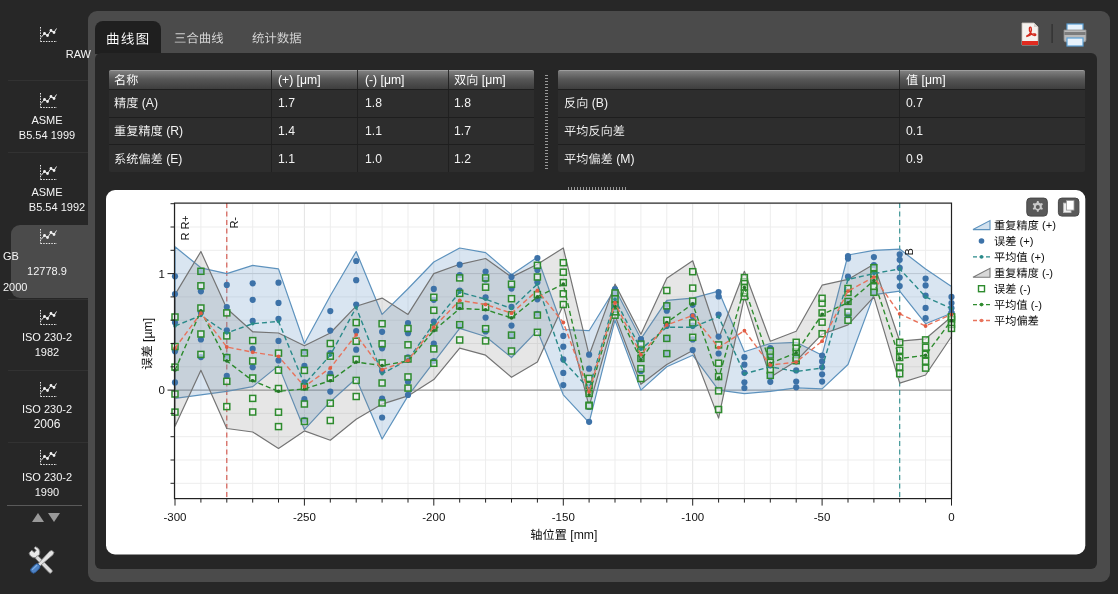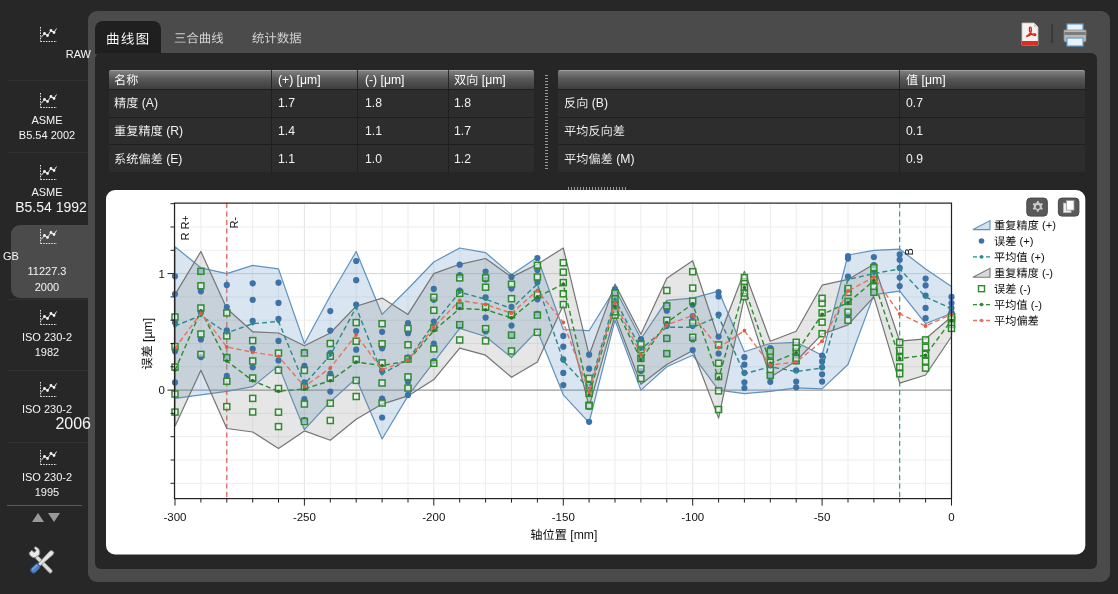--- a/index.html
+++ b/index.html
@@ -781,52 +781,52 @@
       <polyline points="4,11.5 7.5,7.5 10.5,9.5 14,4.5 17,6.5 19.5,2.5"></polyline>
     </g>
     <g fill="#f2f2f2">
       <circle cx="7.5" cy="7.5" r="1.4"></circle>
       <circle cx="10.5" cy="9.5" r="1.4"></circle>
       <circle cx="14" cy="4.5" r="1.4"></circle>
       <circle cx="17" cy="6.5" r="1.4"></circle>
     </g>
   </svg>
 <div class="abs" style="left:3px;top:113.0px;width:88px;text-align:center;font-size:11px;color:#f5f5f5;line-height:14px">ASME</div>
-<div class="abs" style="left:3px;top:128.3px;width:88px;text-align:center;font-size:11px;color:#f5f5f5;line-height:14px">B5.54 2002</div>
+<div class="abs" style="left:3px;top:128.3px;width:88px;text-align:center;font-size:11px;color:#f5f5f5;line-height:14px">B5.54 1999</div>
 <svg class="abs" style="left:37px;top:163.5px" width="21" height="18" viewBox="0 0 21 18">
     <g stroke="#e8e8e8" fill="none" stroke-width="1">
       <line x1="3.5" y1="1" x2="3.5" y2="15.5" stroke-dasharray="1.5,1.2"></line>
       <line x1="3.5" y1="15.5" x2="20" y2="15.5" stroke-dasharray="1.5,1.2"></line>
       <polyline points="4,11.5 7.5,7.5 10.5,9.5 14,4.5 17,6.5 19.5,2.5"></polyline>
     </g>
     <g fill="#f2f2f2">
       <circle cx="7.5" cy="7.5" r="1.4"></circle>
       <circle cx="10.5" cy="9.5" r="1.4"></circle>
       <circle cx="14" cy="4.5" r="1.4"></circle>
       <circle cx="17" cy="6.5" r="1.4"></circle>
     </g>
   </svg>
 <div class="abs" style="left:3px;top:185.0px;width:88px;text-align:center;font-size:11px;color:#f5f5f5;line-height:14px">ASME</div>
-<div class="abs" style="left:7px;top:200.3px;width:88px;text-align:center;font-size:14px;color:#f5f5f5;line-height:14px">B5.54 1992</div>
+<div class="abs" style="left:13px;top:200.3px;width:88px;text-align:center;font-size:11px;color:#f5f5f5;line-height:14px">B5.54 1992</div>
 <svg class="abs" style="left:37px;top:227.5px" width="21" height="18" viewBox="0 0 21 18">
     <g stroke="#e8e8e8" fill="none" stroke-width="1">
       <line x1="3.5" y1="1" x2="3.5" y2="15.5" stroke-dasharray="1.5,1.2"></line>
       <line x1="3.5" y1="15.5" x2="20" y2="15.5" stroke-dasharray="1.5,1.2"></line>
       <polyline points="4,11.5 7.5,7.5 10.5,9.5 14,4.5 17,6.5 19.5,2.5"></polyline>
     </g>
     <g fill="#f2f2f2">
       <circle cx="7.5" cy="7.5" r="1.4"></circle>
       <circle cx="10.5" cy="9.5" r="1.4"></circle>
       <circle cx="14" cy="4.5" r="1.4"></circle>
       <circle cx="17" cy="6.5" r="1.4"></circle>
     </g>
   </svg>
 <div class="abs" style="left:3px;top:249.0px;width:88px;text-align:left;font-size:11px;color:#f5f5f5;line-height:14px">GB</div>
-<div class="abs" style="left:3px;top:264.3px;width:88px;text-align:center;font-size:11px;color:#f5f5f5;line-height:14px">11227.3</div>
-<div class="abs" style="left:3px;top:279.6px;width:88px;text-align:center;font-size:11px;color:#f5f5f5;line-height:14px">2000</div>
+<div class="abs" style="left:3px;top:264.3px;width:88px;text-align:center;font-size:11px;color:#f5f5f5;line-height:14px">12778.9</div>
+<div class="abs" style="left:3px;top:279.6px;width:88px;font-size:11px;color:#f5f5f5;line-height:14px">2000</div>
 <svg class="abs" style="left:37px;top:308.5px" width="21" height="18" viewBox="0 0 21 18">
     <g stroke="#e8e8e8" fill="none" stroke-width="1">
       <line x1="3.5" y1="1" x2="3.5" y2="15.5" stroke-dasharray="1.5,1.2"></line>
       <line x1="3.5" y1="15.5" x2="20" y2="15.5" stroke-dasharray="1.5,1.2"></line>
       <polyline points="4,11.5 7.5,7.5 10.5,9.5 14,4.5 17,6.5 19.5,2.5"></polyline>
     </g>
     <g fill="#f2f2f2">
       <circle cx="7.5" cy="7.5" r="1.4"></circle>
       <circle cx="10.5" cy="9.5" r="1.4"></circle>
       <circle cx="14" cy="4.5" r="1.4"></circle>
@@ -842,36 +842,36 @@
       <polyline points="4,11.5 7.5,7.5 10.5,9.5 14,4.5 17,6.5 19.5,2.5"></polyline>
     </g>
     <g fill="#f2f2f2">
       <circle cx="7.5" cy="7.5" r="1.4"></circle>
       <circle cx="10.5" cy="9.5" r="1.4"></circle>
       <circle cx="14" cy="4.5" r="1.4"></circle>
       <circle cx="17" cy="6.5" r="1.4"></circle>
     </g>
   </svg>
 <div class="abs" style="left:3px;top:402.0px;width:88px;text-align:center;font-size:11px;color:#f5f5f5;line-height:14px">ISO 230-2</div>
-<div class="abs" style="left:3px;top:417.3px;width:88px;text-align:right;font-size:16px;color:#f5f5f5;line-height:14px">2006</div>
+<div class="abs" style="left:3px;top:417.3px;width:88px;text-align:center;font-size:12px;color:#f5f5f5;line-height:14px">2006</div>
 <svg class="abs" style="left:37px;top:448.5px" width="21" height="18" viewBox="0 0 21 18">
     <g stroke="#e8e8e8" fill="none" stroke-width="1">
       <line x1="3.5" y1="1" x2="3.5" y2="15.5" stroke-dasharray="1.5,1.2"></line>
       <line x1="3.5" y1="15.5" x2="20" y2="15.5" stroke-dasharray="1.5,1.2"></line>
       <polyline points="4,11.5 7.5,7.5 10.5,9.5 14,4.5 17,6.5 19.5,2.5"></polyline>
     </g>
     <g fill="#f2f2f2">
       <circle cx="7.5" cy="7.5" r="1.4"></circle>
       <circle cx="10.5" cy="9.5" r="1.4"></circle>
       <circle cx="14" cy="4.5" r="1.4"></circle>
       <circle cx="17" cy="6.5" r="1.4"></circle>
     </g>
   </svg>
 <div class="abs" style="left:3px;top:470.0px;width:88px;text-align:center;font-size:11px;color:#f5f5f5;line-height:14px">ISO 230-2</div>
-<div class="abs" style="left:3px;top:485.3px;width:88px;text-align:center;font-size:11px;color:#f5f5f5;line-height:14px">1995</div>
+<div class="abs" style="left:3px;top:485.3px;width:88px;text-align:center;font-size:11px;color:#f5f5f5;line-height:14px">1990</div>
 <div class="abs" style="left:8px;top:80px;width:80px;height:1px;background:#323232"></div>
 <div class="abs" style="left:8px;top:152px;width:80px;height:1px;background:#323232"></div>
 <div class="abs" style="left:8px;top:298.5px;width:80px;height:1px;background:#323232"></div>
 <div class="abs" style="left:8px;top:370px;width:80px;height:1px;background:#323232"></div>
 <div class="abs" style="left:8px;top:442px;width:80px;height:1px;background:#323232"></div>
 <div class="abs" style="left:7px;top:504.5px;width:75px;height:1.5px;background:#5a5a5a"></div>
 <div class="abs" style="left:32px;top:512.5px;width:0;height:0;border-left:6.5px solid transparent;border-right:6.5px solid transparent;border-bottom:9px solid #999"></div>
 <div class="abs" style="left:47.5px;top:512.5px;width:0;height:0;border-left:6.5px solid transparent;border-right:6.5px solid transparent;border-top:9px solid #999"></div>
 <svg class="abs" style="left:26px;top:544px" width="34" height="34" viewBox="0 0 34 34">
 <g transform="rotate(-44 17 17)">

